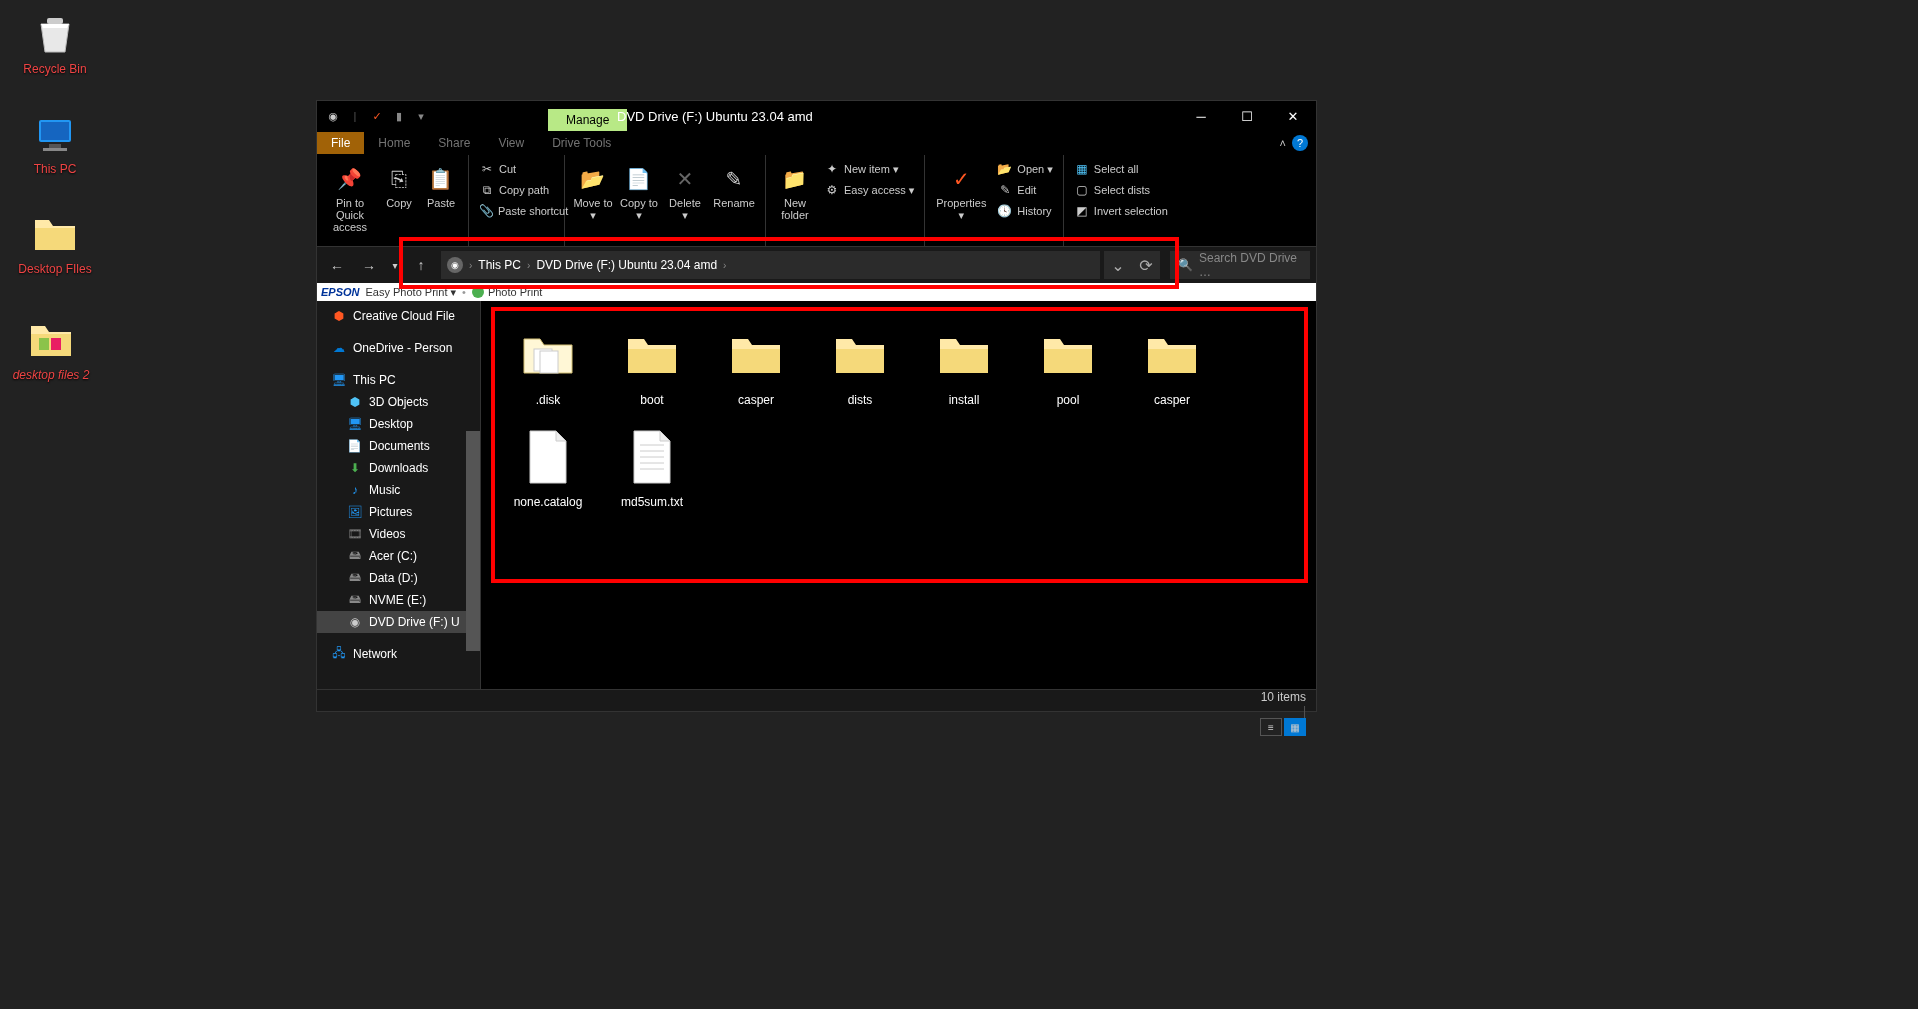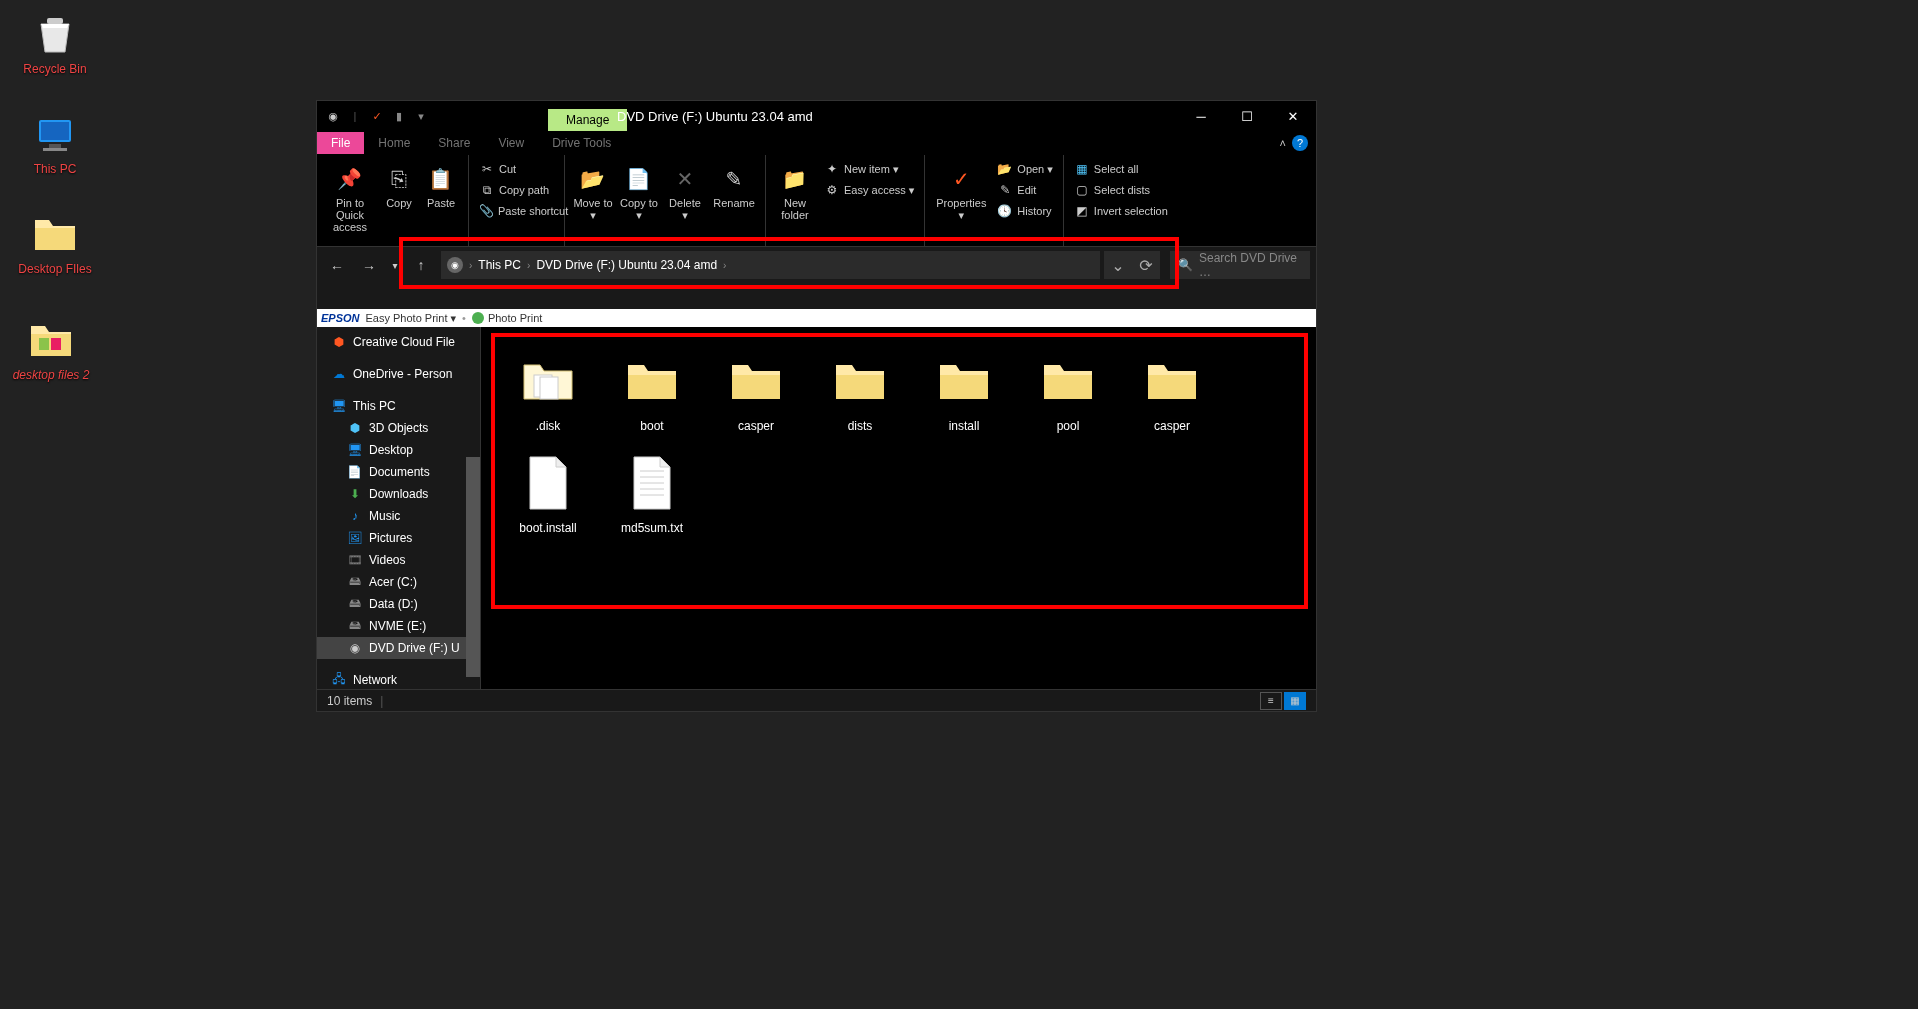--- a/index.html
+++ b/index.html
@@ -19,21 +19,21 @@
 .qat-icon { width: 16px; height: 16px; display: flex; align-items: center; justify-content: center; font-size: 11px; color: #ccc; }
 .titlebar-tabs { position: absolute; left: 220px; display: flex; align-items: flex-end; height: 100%; margin-left: 11px; }
 .manage-tab { background: #b8e986; color: #000; font-size: 12px; padding: 4px 18px; }
 .titlebar-title { position: absolute; left: 300px; font-size: 13px; color: #fff; }
 .titlebar-controls { position: absolute; right: 0; display: flex; }
 .titlebar-controls div { width: 46px; height: 30px; display: flex; align-items: center; justify-content: center; font-size: 13px; color: #fff; }
 
 
 .ribbon-tabs { height: 24px; background: #000; display: flex; align-items: center; font-size: 12px; position: relative; }
 .ribbon-tabs .tab { padding: 4px 14px; color: #737373; cursor: pointer; }
-.ribbon-tabs .tab.file { background: #ec4899; color: #fff; }
+.ribbon-tabs .tab.file { background: #a16207; color: #fff; }
 .ribbon-tabs .right { position: absolute; right: 8px; display: flex; align-items: center; gap: 6px; }
 .help-icon { width: 16px; height: 16px; background: #0078d4; border-radius: 50%; font-size: 11px; display: flex; align-items: center; justify-content: center; }
 
 
 .ribbon { height: 92px; background: #000; display: flex; border-bottom: 1px solid #333; position: relative; overflow: hidden; }
 .ribbon-group { display: flex; flex-direction: column; padding: 4px 6px 2px; border-right: 1px solid #333; }
 .ribbon-buttons { display: flex; gap: 2px; flex: 1; }
 .ribbon-btn-large { display: flex; flex-direction: column; align-items: center; justify-content: flex-start; width: 54px; padding: 4px 2px; font-size: 11px; color: #ccc; text-align: center; cursor: pointer; }
 .ribbon-btn-large .icn { width: 32px; height: 32px; margin-bottom: 2px; display: flex; align-items: center; justify-content: center; font-size: 20px; }
 .ribbon-btn-small { display: flex; align-items: center; gap: 4px; font-size: 11px; color: #ccc; padding: 2px 4px; cursor: pointer; white-space: nowrap; }
@@ -45,42 +45,42 @@
 .nav-btn { width: 28px; height: 28px; display: flex; align-items: center; justify-content: center; color: #ccc; font-size: 14px; cursor: pointer; }
 .address-highlight { position: absolute; border: 4px solid red; }
 .address-bar { flex: 1; height: 28px; background: #2b2b2b; display: flex; align-items: center; padding: 0 6px; font-size: 12px; gap: 6px; margin-left: 2px; }
 .address-bar .crumb { color: #fff; cursor: pointer; }
 .address-bar .sep { color: #888; font-size: 10px; }
 .address-actions { display: flex; }
 .address-actions div { width: 28px; height: 28px; display: flex; align-items: center; justify-content: center; color: #aaa; background: #2b2b2b; cursor: pointer; }
 .search-box { width: 140px; height: 28px; background: #2b2b2b; display: flex; align-items: center; padding: 0 8px; font-size: 12px; color: #888; margin-left: 6px; }
 
 
-.epson-bar { height: 18px; background: #fff; display: flex; align-items: center; font-size: 11px; padding: 0 4px; color: #333; gap: 6px; margin-top: 26px; }
+.epson-bar { height: 18px; background: #fff; display: flex; align-items: center; font-size: 11px; padding: 0 4px; color: #333; gap: 6px; }
 .epson-logo { color: #003399; font-weight: bold; font-style: italic; font-size: 11px; }
 
 
 .main { flex: 1; display: flex; overflow: hidden; }
 .sidebar { width: 164px; background: #191919; overflow-y: auto; border-right: 1px solid #333; position: relative; }
 .sidebar-inner { padding: 4px 0; }
 .tree-item { display: flex; align-items: center; gap: 6px; padding: 3px 6px 3px 14px; font-size: 12px; color: #fff; cursor: pointer; white-space: nowrap; overflow: hidden; }
 .tree-item.indent { padding-left: 30px; }
 .tree-item.selected { background: #444; }
 .tree-item .ticn { width: 16px; height: 16px; display: flex; align-items: center; justify-content: center; font-size: 12px; flex-shrink: 0; }
 .tree-spacer { height: 10px; }
 
 .content { flex: 1; background: #000; position: relative; overflow: auto; }
 .content-highlight { position: absolute; border: 4px solid red; left: 10px; top: 6px; right: 8px; height: 276px; pointer-events: none; }
 .items-grid { display: flex; flex-wrap: wrap; padding: 18px 20px; gap: 10px 10px; align-content: flex-start; }
 .file-item { width: 94px; display: flex; flex-direction: column; align-items: center; cursor: pointer; padding: 4px; }
 .file-item .ficn { width: 64px; height: 64px; display: flex; align-items: center; justify-content: center; }
 .file-item .fname { font-size: 12px; color: #fff; text-align: center; margin-top: 6px; word-break: break-word; }
 
 
-.statusbar { height: 22px; background: #191919; border-top: 1px solid #333; display: flex; align-items: center; padding: 0 10px; font-size: 12px; color: #ccc; }
+.statusbar { height: 22px; background: #191919; border-top: 1px solid #333; display: flex; align-items: flex-end; padding: 0 10px; font-size: 12px; color: #ccc; flex-direction: column; }
 .statusbar .right { margin-left: auto; display: flex; gap: 2px; }
 .view-btn { width: 22px; height: 18px; display: flex; align-items: center; justify-content: center; border: 1px solid #555; font-size: 10px; cursor: pointer; }
 .view-btn.active { background: #0078d4; border-color: #0078d4; }
 
 
 .folder-svg { width: 56px; height: 48px; }
 .file-svg { width: 44px; height: 56px; }
 .sb-thumb { position: absolute; right: 0; width: 14px; background: #555; }
 </style>
 </head>
@@ -442,21 +442,21 @@
             </div>
             <div class="fname">casper</div>
           </div>
           <div class="file-item">
             <div class="ficn">
               <svg class="file-svg" viewBox="0 0 44 56">
                 <path d="M4 2 L30 2 L40 12 L40 54 L4 54 Z" fill="#fff" stroke="#ccc"></path>
                 <path d="M30 2 L30 12 L40 12 Z" fill="#eee" stroke="#ccc"></path>
               </svg>
             </div>
-            <div class="fname">boot.install</div>
+            <div class="fname">none.catalog</div>
           </div>
           <div class="file-item">
             <div class="ficn">
               <svg class="file-svg" viewBox="0 0 44 56">
                 <path d="M4 2 L30 2 L40 12 L40 54 L4 54 Z" fill="#fff" stroke="#ccc"></path>
                 <path d="M30 2 L30 12 L40 12 Z" fill="#eee" stroke="#ccc"></path>
                 <line x1="10" y1="16" x2="34" y2="16" stroke="#ccc"></line>
                 <line x1="10" y1="22" x2="34" y2="22" stroke="#ccc"></line>
                 <line x1="10" y1="28" x2="34" y2="28" stroke="#ccc"></line>
                 <line x1="10" y1="34" x2="34" y2="34" stroke="#ccc"></line>

